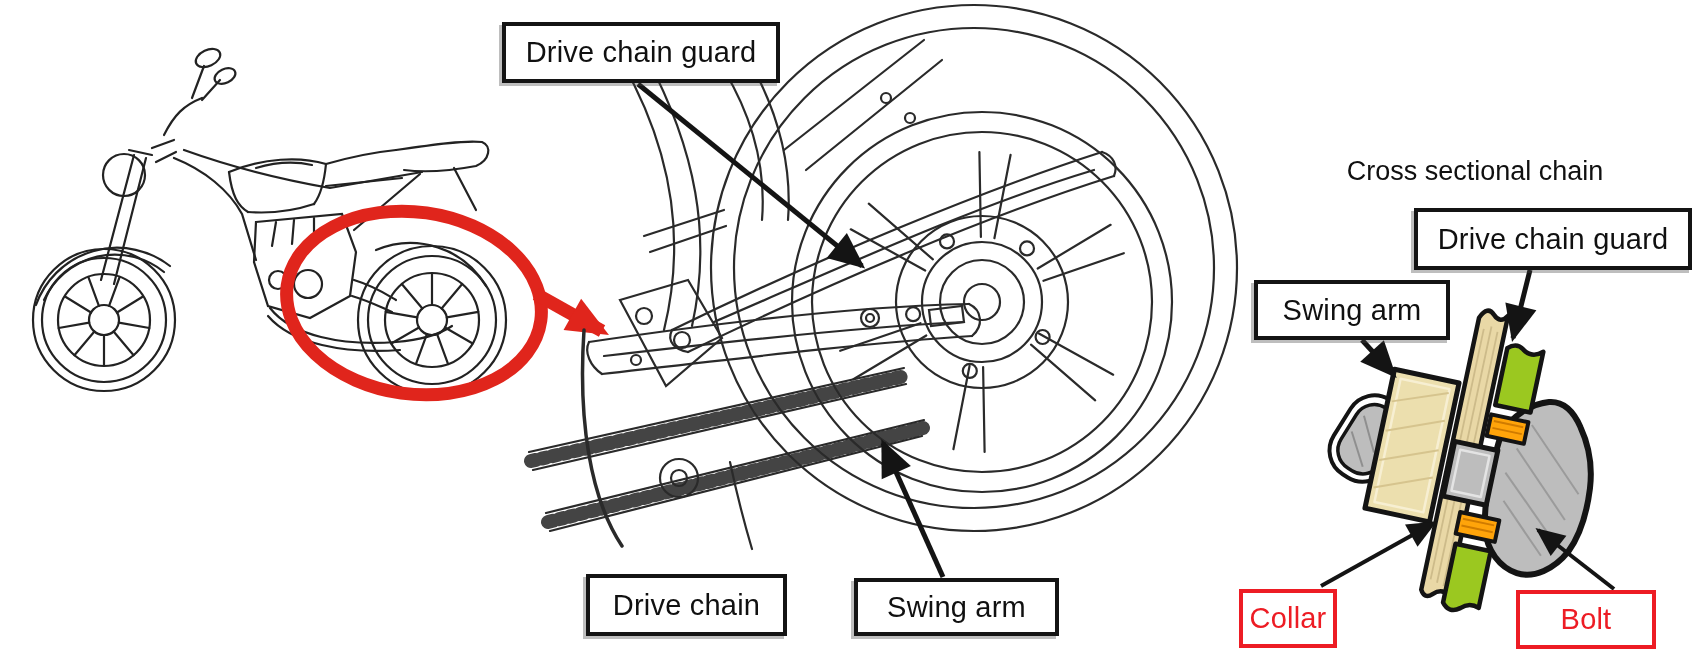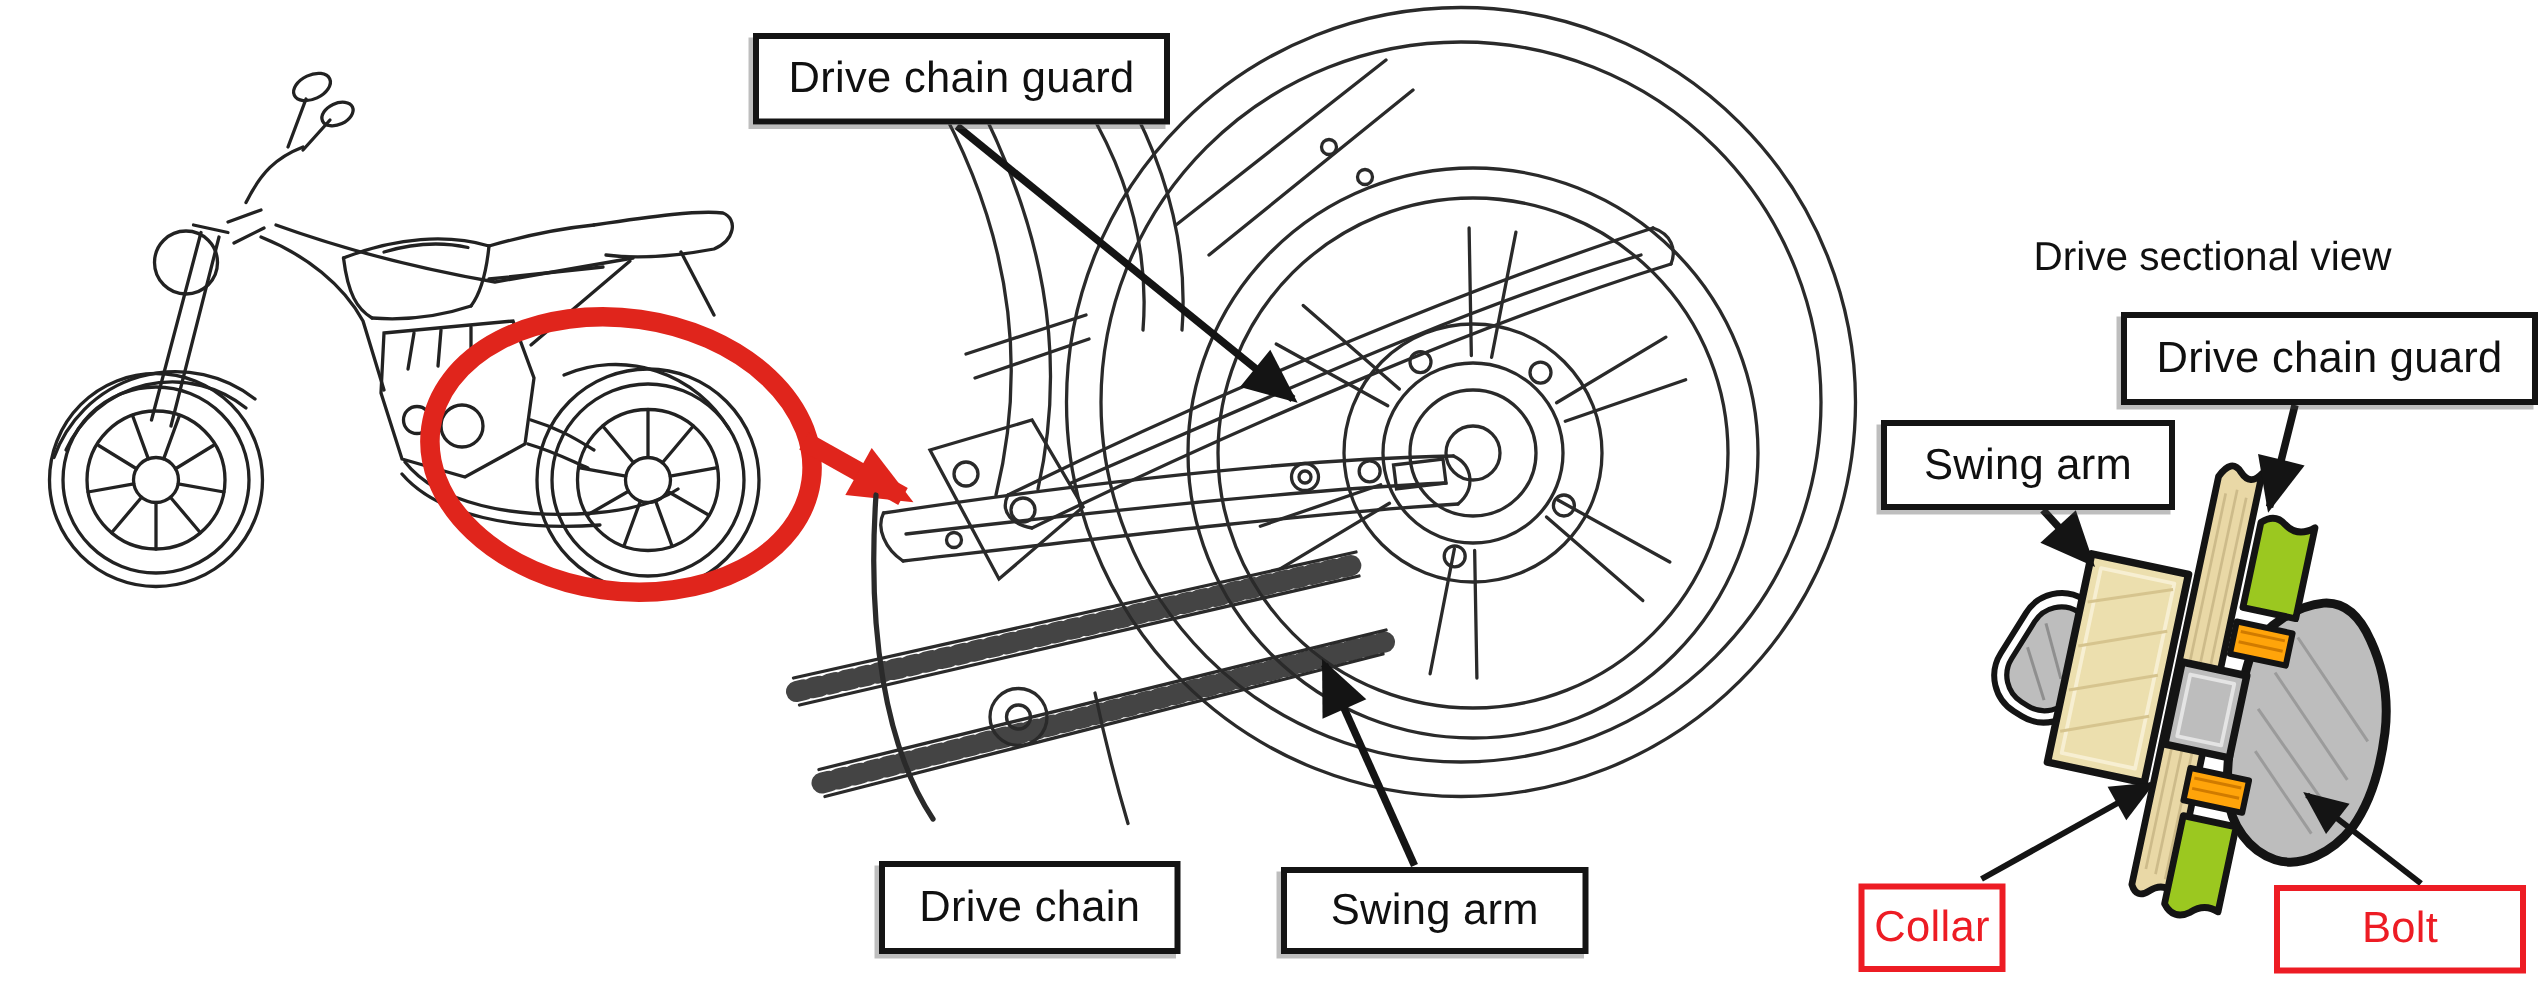--- a/index.html
+++ b/index.html
@@ -268,32 +268,32 @@
 
   <div class="callout shadowed" style="left:562px;top:574px;width:201px;height:62px;">
     <span>Drive chain</span>
   </div>
 
   <div class="callout shadowed" style="left:830px;top:578px;width:205px;height:58px;">
     <span>Swing arm</span>
   </div>
 
   <div class="view-title" style="left:1310px;top:157px;width:282px;">
-    <span>Drive sectional view</span>
+    <span>Cross sectional chain</span>
   </div>
 
   <div class="callout shadowed" style="left:1390px;top:208px;width:278px;height:62px;">
     <span>Drive chain guard</span>
   </div>
 
   <div class="callout shadowed" style="left:1230px;top:280px;width:196px;height:60px;">
     <span>Swing arm</span>
   </div>
 
   <div class="callout red" style="left:1215px;top:589px;width:98px;height:59px;">
     <span>Collar</span>
   </div>
 
-  <div class="callout red" style="left:1492px;top:590px;width:168px;height:59px;">
+  <div class="callout red" style="left:1492px;top:590px;width:140px;height:59px;">
     <span>Bolt</span>
   </div>
 
 </div>
 
 </body></html>

